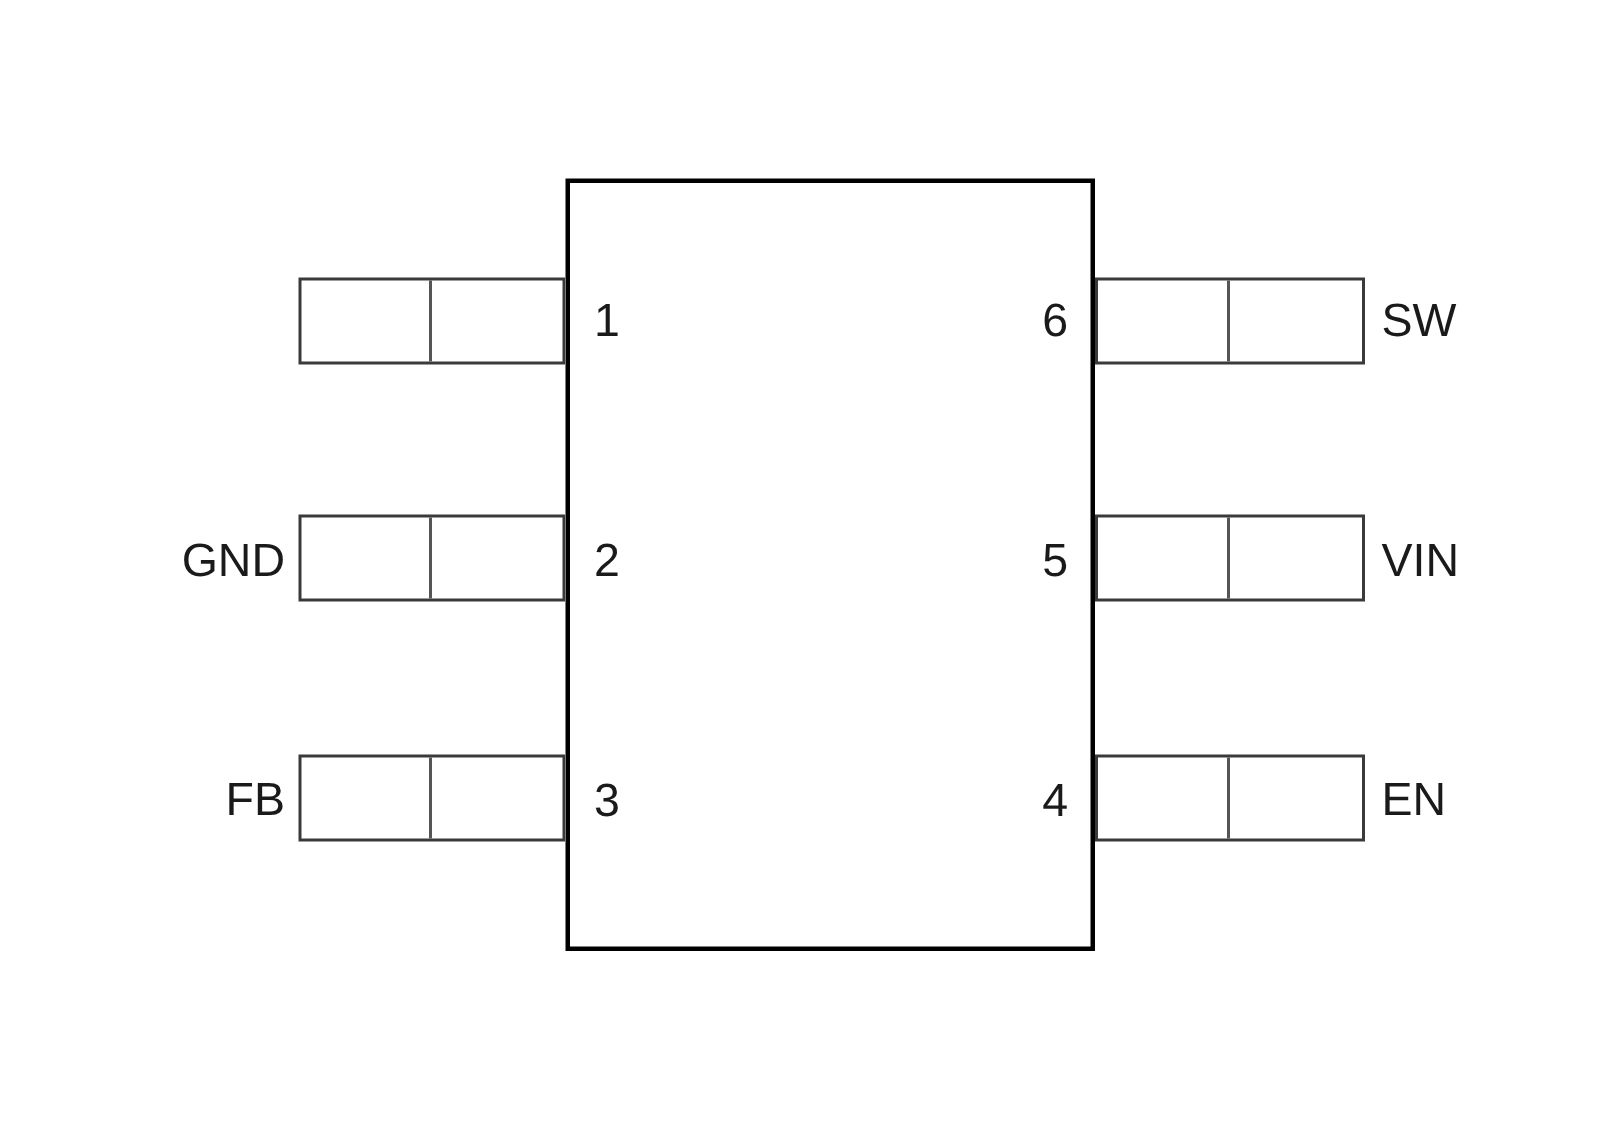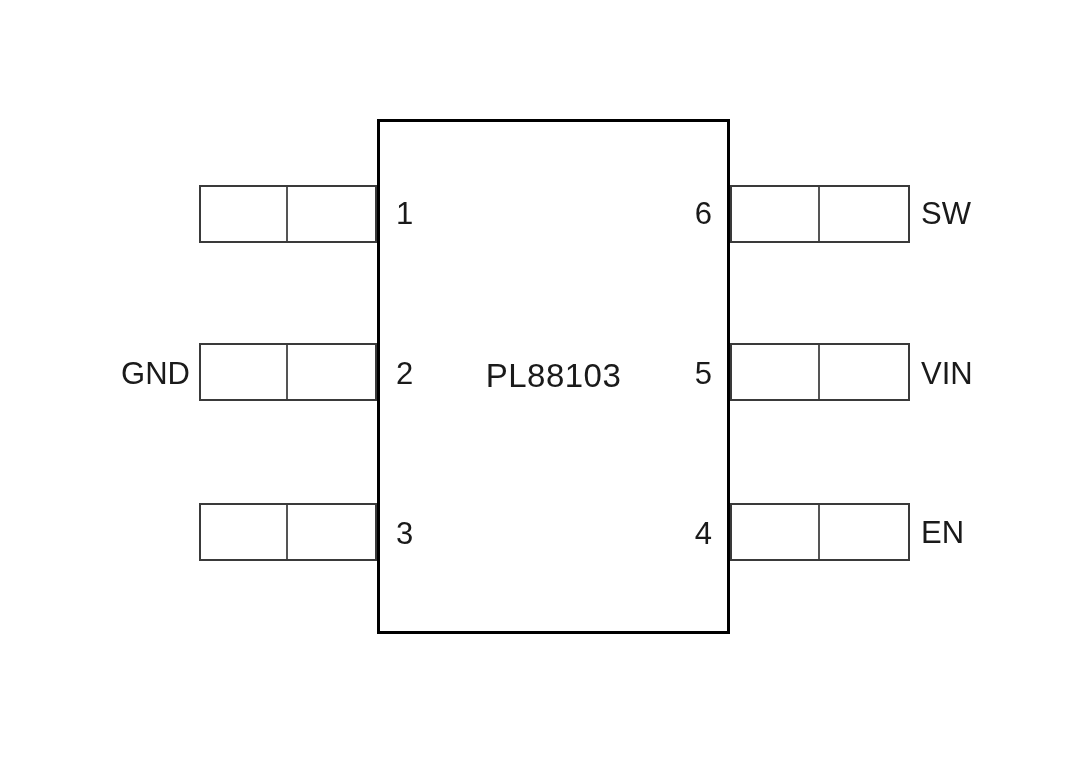--- a/index.html
+++ b/index.html
@@ -143,20 +143,20 @@
 
   <div class="pin-number left-num num-row-1">1</div>
   <div class="pin-number left-num num-row-2">2</div>
   <div class="pin-number left-num num-row-3">3</div>
 
   <div class="pin-number right-num num-row-1">6</div>
   <div class="pin-number right-num num-row-2">5</div>
   <div class="pin-number right-num num-row-3">4</div>
 
   <div class="pin-name left-name name-row-2">GND</div>
+  <div class="pin-name left-name name-row-3">FB</div>
 
   <div class="pin-name right-name name-row-1">SW</div>
   <div class="pin-name right-name name-row-2">VIN</div>
   <div class="pin-name right-name name-row-3">EN</div>
 
-  <div class="chip-label">PL88103</div>
 
 </div>
 
 </body></html>

